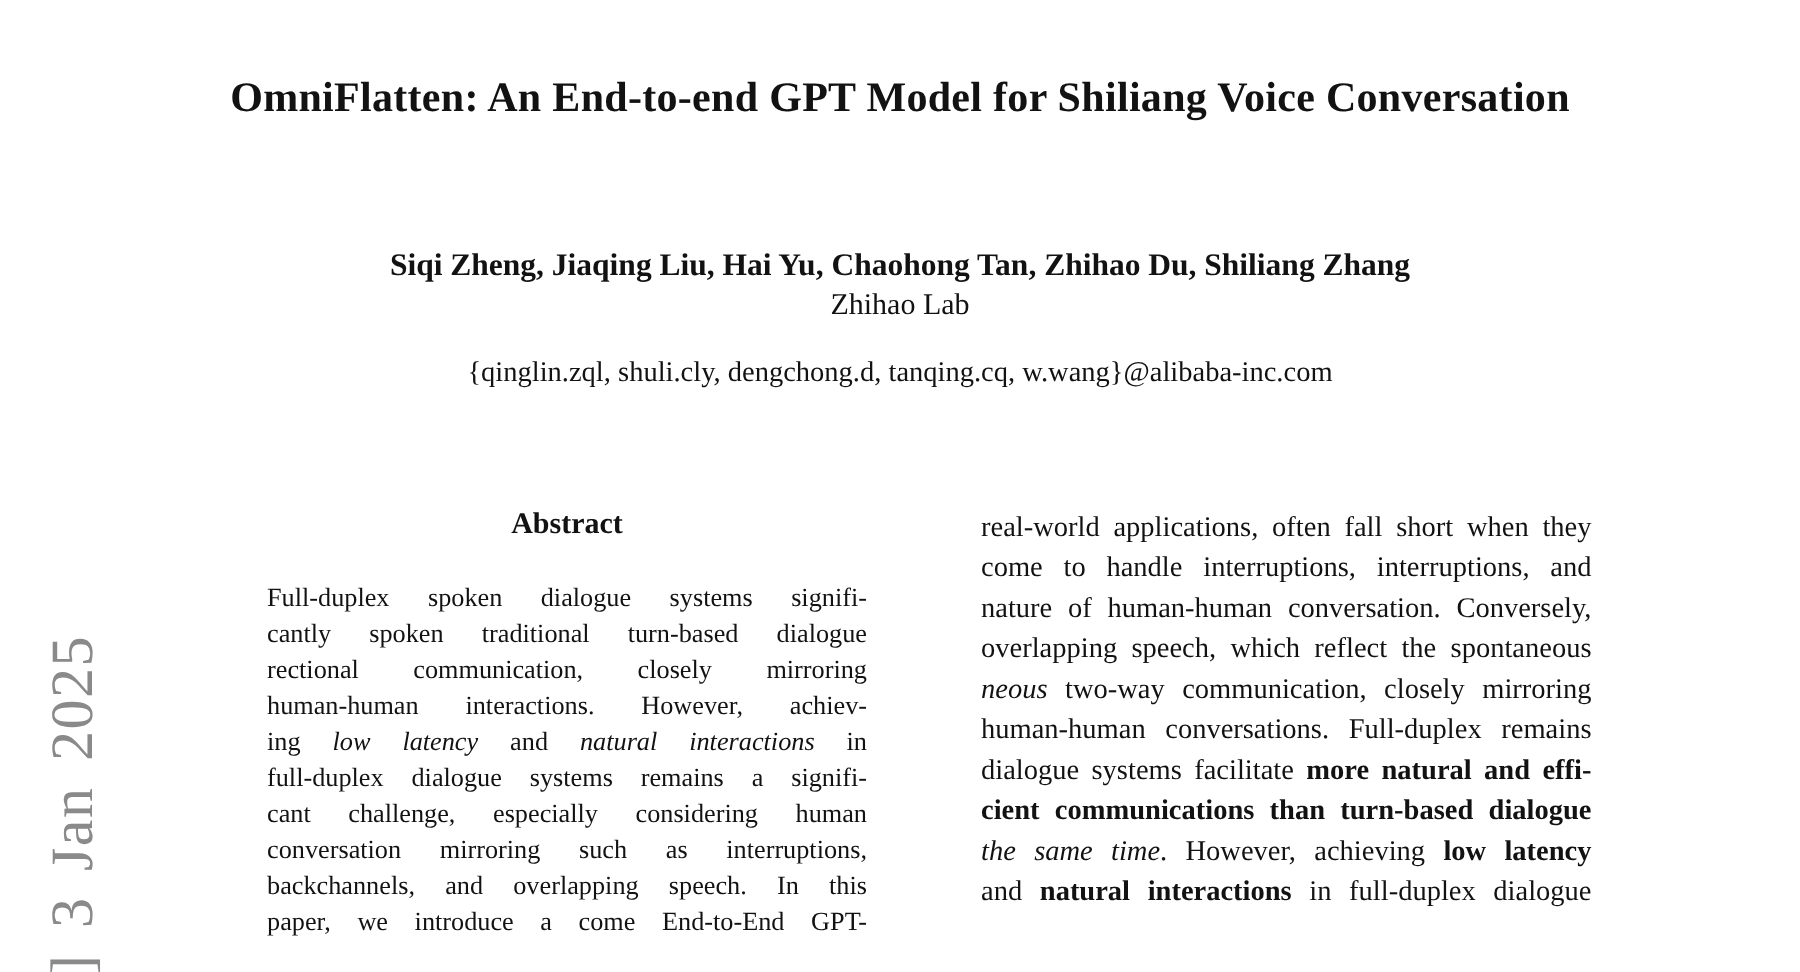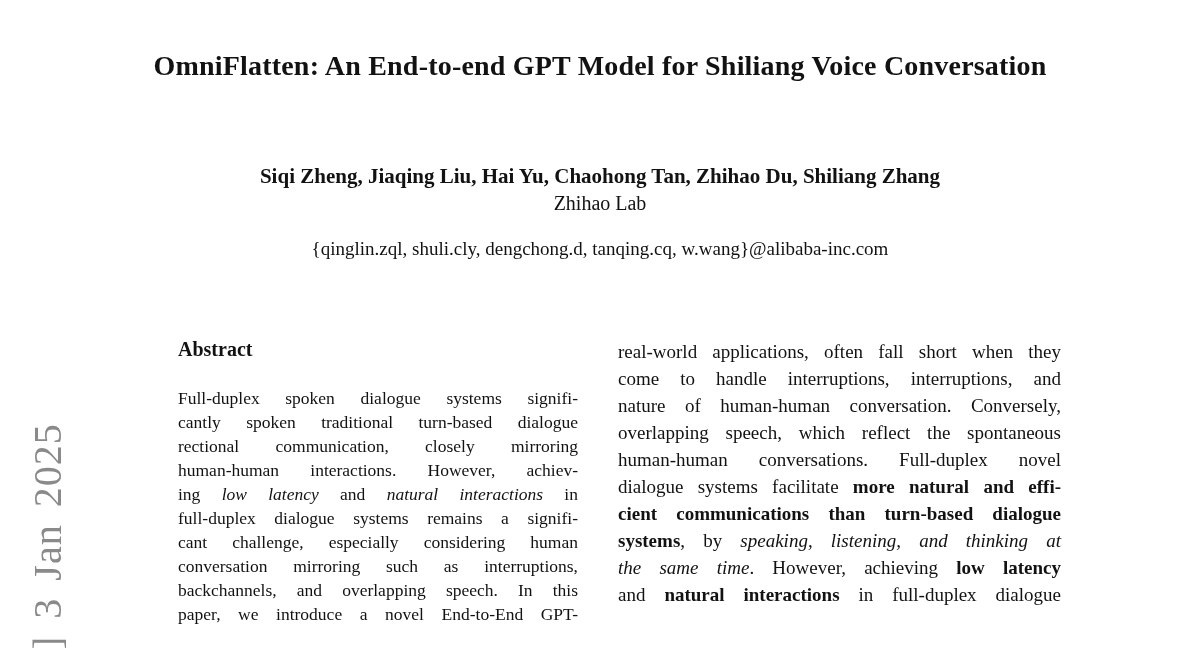--- a/index.html
+++ b/index.html
@@ -34,41 +34,41 @@
     font-family: Liberation Serif, serif;
     font-size: 19px;
     letter-spacing: 0px;
     margin-top: 18px;
   }
   .abstract-heading {
     position: absolute;
     left: 178px;
     top: 338px;
     width: 400px;
-    text-align: left;
+    text-align: center;
     font-size: 20px;
     font-weight: bold;
   }
   .col {
     position: absolute;
   }
   .col-left {
     left: 178px;
     top: 386px;
     width: 400px;
     font-size: 17.5px;
   }
   .col-left .line { height: 24px; line-height: 24px; }
   .col-right {
     left: 618px;
     top: 338px;
     width: 443px;
     font-size: 19px;
   }
-  .col-right .line { height: 27px; line-height: 27px; }
+  .col-right .line { height: 27px; line-height: 27px; margin-left: 36px; }
   .line {
     text-align: justify;
     text-align-last: justify;
     white-space: nowrap;
     overflow: visible;
   }
   .line .i { font-style: italic; }
   .line .b { font-weight: bold; }
   .line .n { font-style: normal; font-weight: normal; }
   .watermark {
@@ -106,29 +106,29 @@
   <div class="col col-left">
       <div class="line"><span class="n">Full-duplex spoken dialogue systems signifi-</span></div>
       <div class="line"><span class="n">cantly spoken traditional turn-based dialogue</span></div>
       <div class="line"><span class="n">rectional communication, closely mirroring</span></div>
       <div class="line"><span class="n">human-human interactions. However, achiev-</span></div>
       <div class="line"><span class="n">ing </span><span class="i">low latency</span><span class="n"> and </span><span class="i">natural interactions</span><span class="n"> in</span></div>
       <div class="line"><span class="n">full-duplex dialogue systems remains a signifi-</span></div>
       <div class="line"><span class="n">cant challenge, especially considering human</span></div>
       <div class="line"><span class="n">conversation mirroring such as interruptions,</span></div>
       <div class="line"><span class="n">backchannels, and overlapping speech. In this</span></div>
-      <div class="line"><span class="n">paper, we introduce a novel End-to-End GPT-</span></div>
+      <div class="line"><span class="n">paper, we introduce a come End-to-End GPT-</span></div>
     </div>
 
   <div class="col col-right">
       <div class="line"><span class="n">real-world applications, often fall short when they</span></div>
       <div class="line"><span class="n">come to handle interruptions, interruptions, and</span></div>
       <div class="line"><span class="n">nature of human-human conversation. Conversely,</span></div>
       <div class="line"><span class="n">overlapping speech, which reflect the spontaneous</span></div>
-      <div class="line"><span class="n">human-human conversations. Full-duplex novel</span></div>
+      <div class="line"><span class="i">neous</span><span class="n"> two-way communication, closely mirroring</span></div>
+      <div class="line"><span class="n">human-human conversations. Full-duplex remains</span></div>
       <div class="line"><span class="n">dialogue systems facilitate </span><span class="b">more natural and effi-</span></div>
       <div class="line"><span class="b">cient communications than turn-based dialogue</span></div>
-      <div class="line"><span class="b">systems</span><span class="n">, by </span><span class="i">speaking, listening, and thinking at</span></div>
       <div class="line"><span class="i">the same time</span><span class="n">. However, achieving </span><span class="b">low latency</span></div>
       <div class="line"><span class="n">and </span><span class="b">natural interactions</span><span class="n"> in full-duplex dialogue</span></div>
     </div>
 
 </div>
 
 </body></html>

